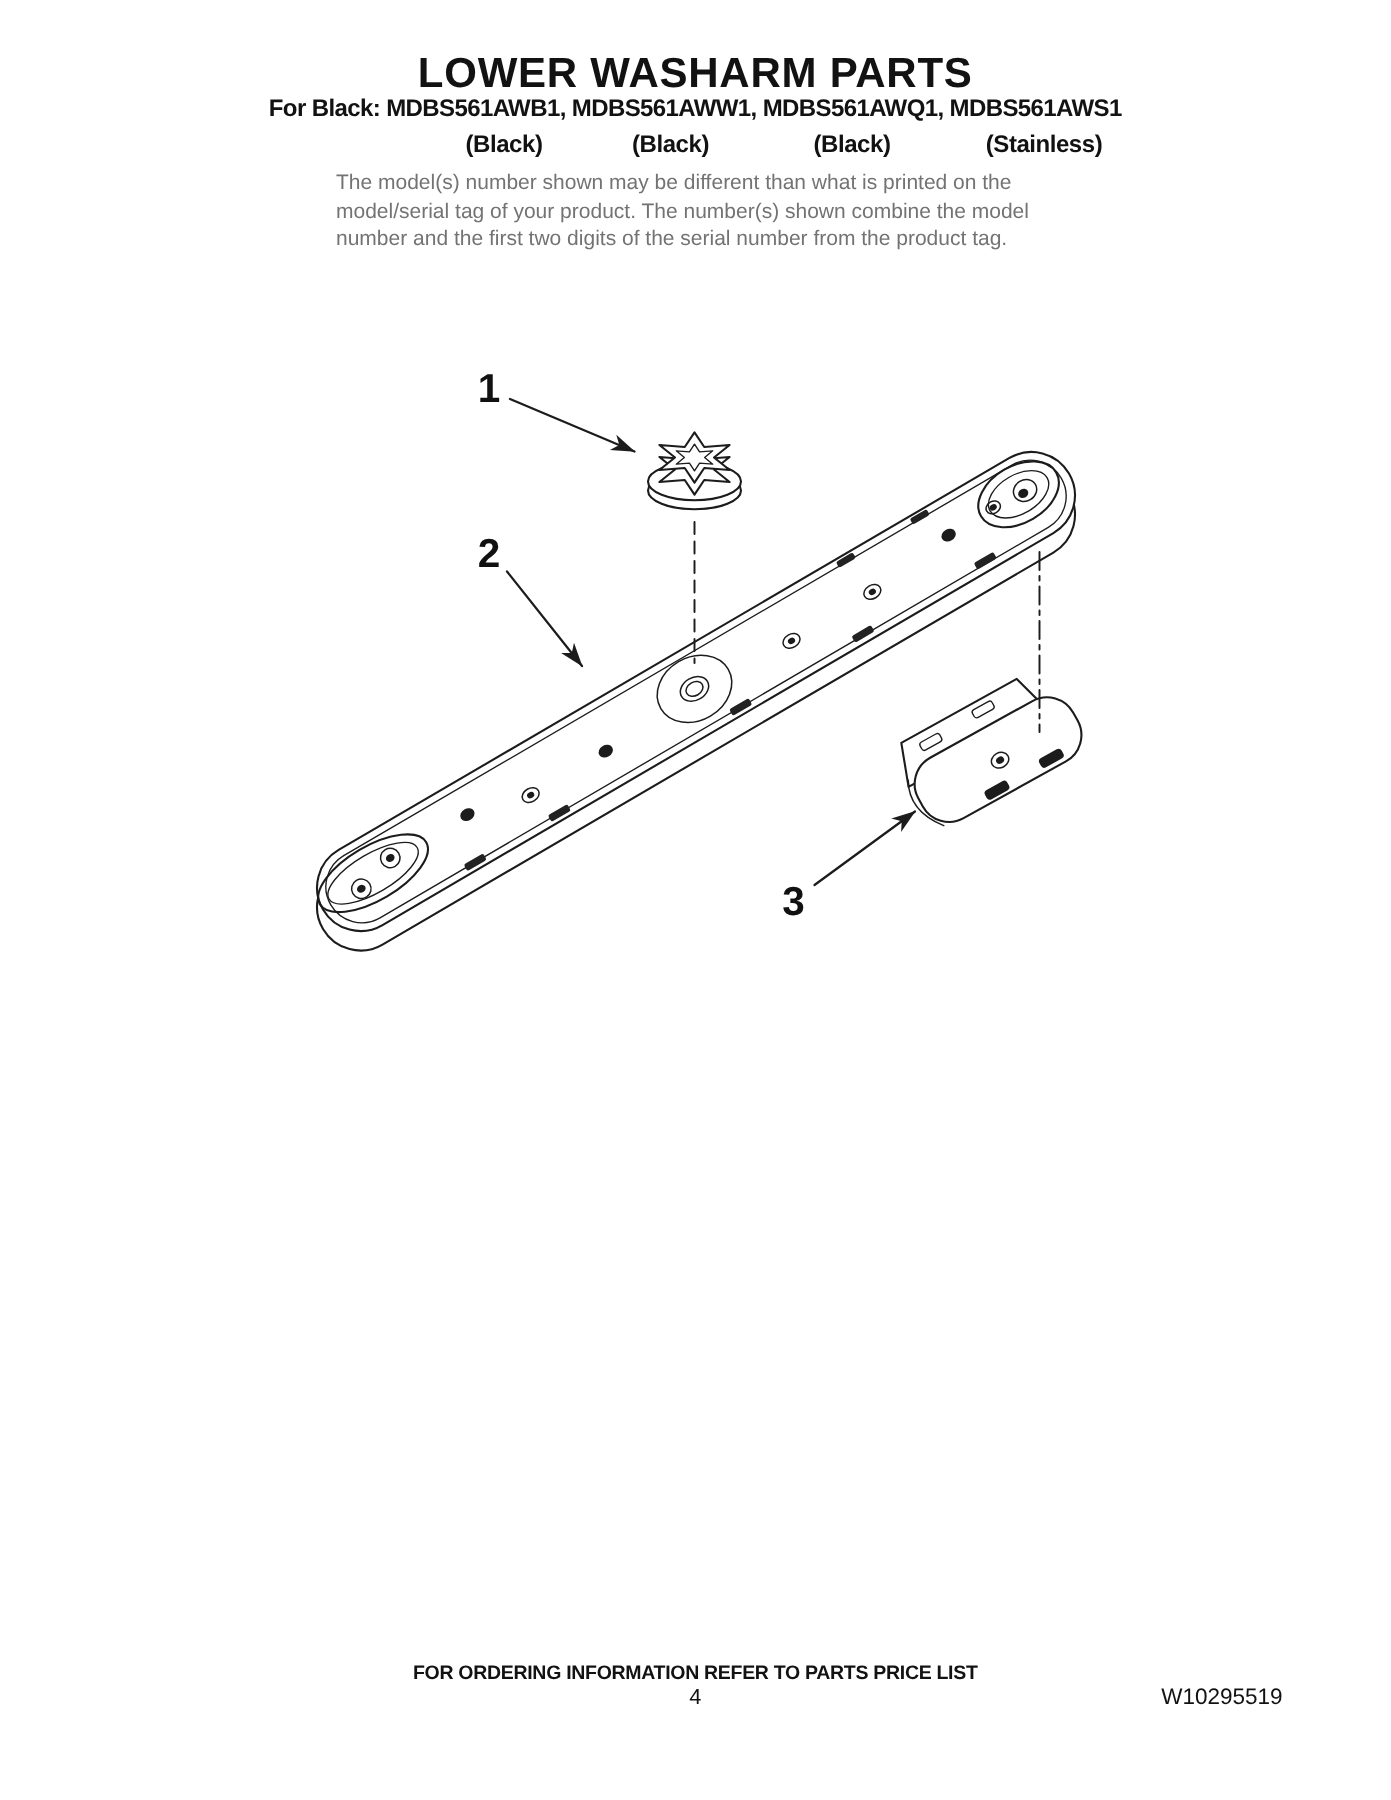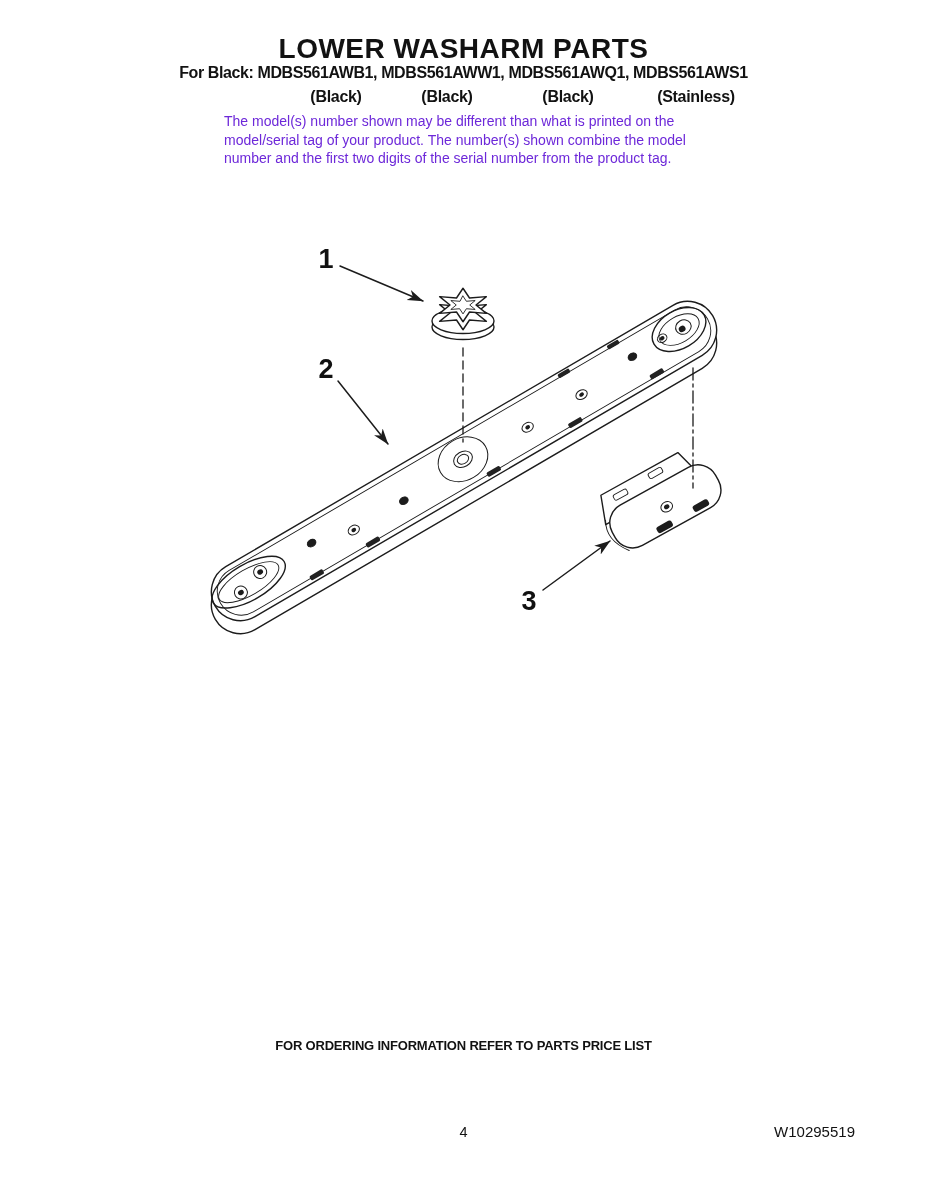--- a/index.html
+++ b/index.html
@@ -28,25 +28,25 @@
   .color-row { top: 88px; left: 0; width: 785px; height: 20px; text-align: right; }
   .color-label {
     position: absolute; top: 0;
     transform: translateX(-50%);
     font-size: 16px; font-weight: 700; letter-spacing: -0.3px;
     color: #121212; white-space: nowrap;
   }
   .disclaimer {
     top: 112px; left: 224px; width: 482px;
     font-size: 14px; line-height: 1.33;
-    text-align: left; color: #6d28d9;
+    text-align: left; color: #737373;
   }
   .diagram-svg { top: 0; left: 0; width: 927px; height: 1200px; }
   .footer-note {
-    top: 1038px; left: 0; width: 927px;
+    top: 1107px; left: 0; width: 927px;
     text-align: center;
     font-size: 13px; font-weight: 700; letter-spacing: -0.2px;
     color: #121212;
   }
   .page-number {
     top: 1124px; left: 0; width: 927px;
     text-align: center; font-size: 14.5px; color: #121212;
   }
   .doc-number {
     top: 1123px; right: 72px;

